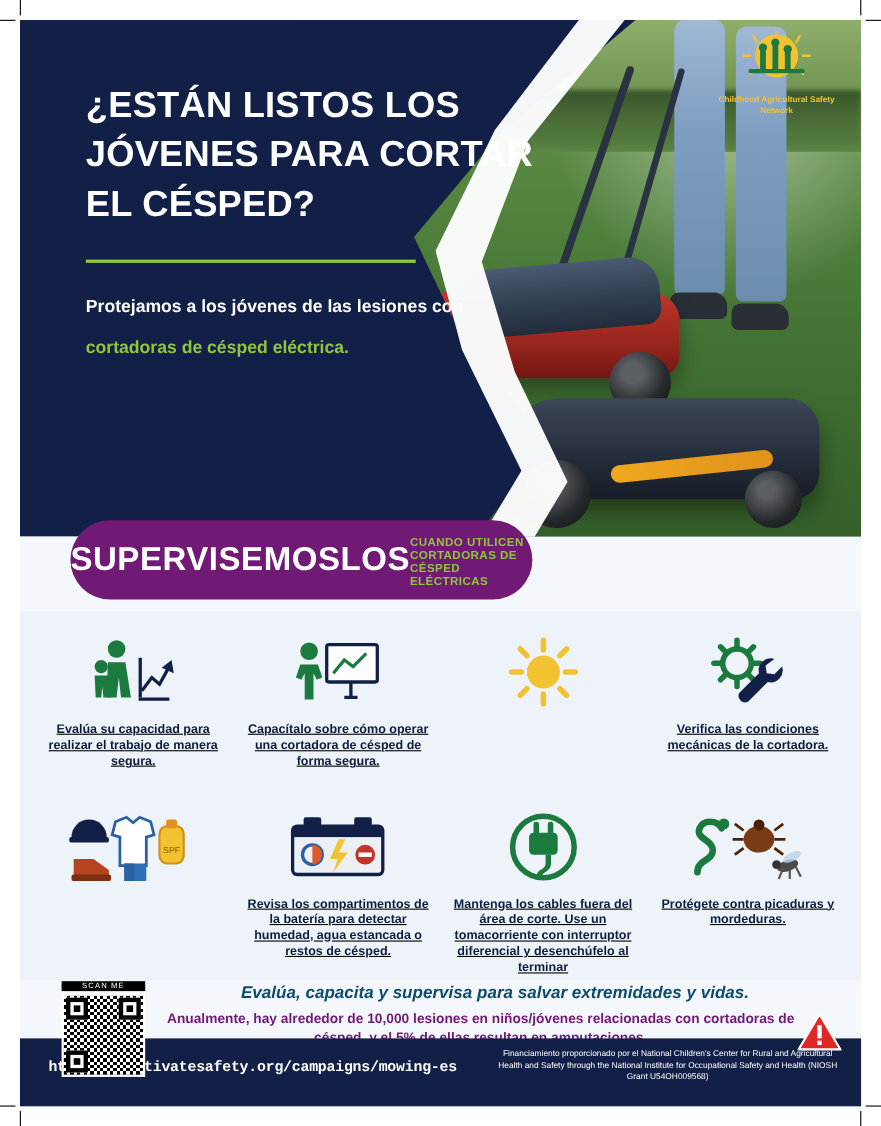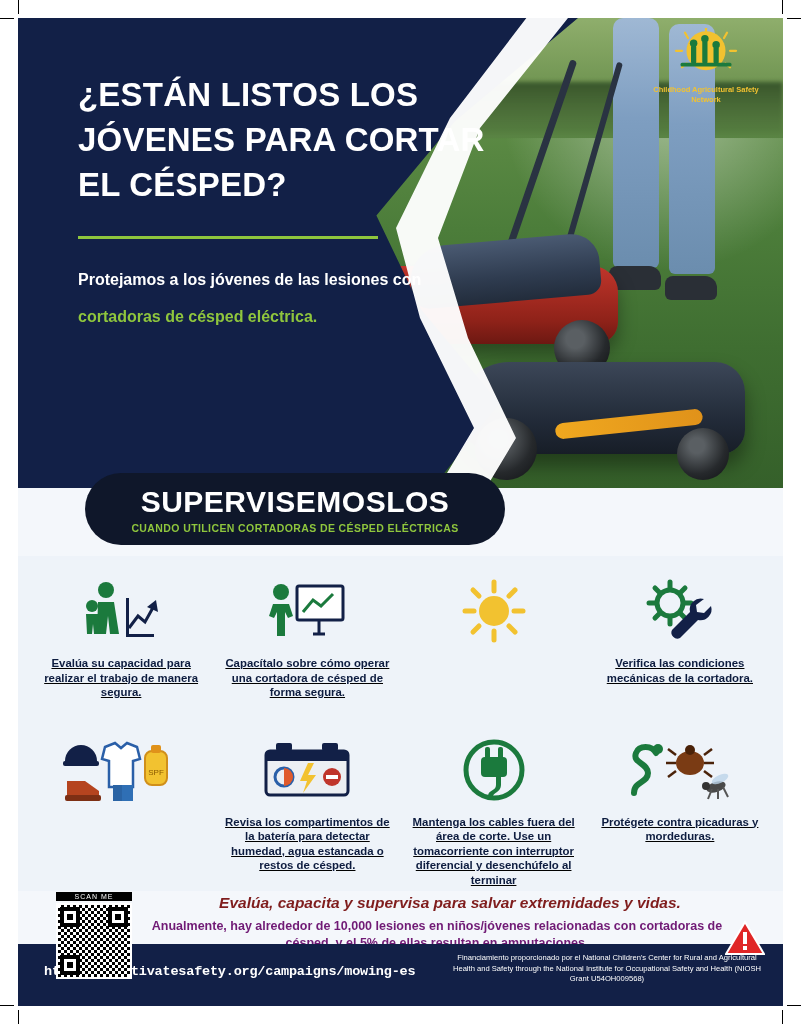--- a/index.html
+++ b/index.html
@@ -155,23 +155,23 @@
   .logo {
     position: absolute; right: 22px; top: 10px; width: 110px; z-index: 9; text-align: center;
   }
   .logo-mark { width: 90px; height: 50px; margin: 0 auto; }
   .logo-cap {
     color: #f2c230; font-size: 7.5px; line-height: 10px; font-weight: bold; margin-top: 3px;
   }
 
   
   .banner {
-    position: absolute; left: 67px; top: 455px; width: 420px; height: 72px;
-    background: #0f172a; border-radius: 36px; z-index: 10;
-    display: flex; flex-direction: column; align-items: center; justify-content: center;
+    position: absolute; left: 46px; top: 455px; width: 420px; height: 72px;
+    background: #701a75; border-radius: 36px; z-index: 10;
+    display: flex; align-items: center; justify-content: center;
   }
   .banner-title { color: #fff; font-size: 30px; font-weight: bold; letter-spacing: .5px; }
   .banner-sub { color: #8fc63d; font-size: 10.5px; font-weight: bold; letter-spacing: .4px; margin-top: 3px; }
 
   
   .tips {
     position: absolute; left: 0; top: 538px; width: 765px; height: 335px;
     background: #eef3f9;
     display: grid; grid-template-columns: repeat(4, 1fr); grid-template-rows: 1fr 1fr;
     padding: 14px 10px 0 10px; gap: 0;
@@ -199,21 +199,21 @@
     border: 2px solid #fff;
     position: relative;
   }
   .qr-eye { position: absolute; width: 20px; height: 20px; border: 4px solid #000; background:#fff; }
   .qr-eye i { position:absolute; inset:3px; background:#000; display:block; }
   .qe1 { left: 2px; top: 2px; } .qe2 { right: 2px; top: 2px; } .qe3 { left: 2px; bottom: 2px; }
 
   .cta {
     position: absolute; left: 132px; top: 876px; width: 600px; text-align: center; z-index: 11;
   }
-  .cta-line1 { color: #7f1d1d; font-size: 15.5px; font-weight: bold; font-style: italic; }
+  .cta-line1 { color: #0c4a6e; font-size: 15.5px; font-weight: bold; font-style: italic; }
   .cta-line2 {
     color: #701a75; font-size: 12.5px; font-weight: bold; line-height: 17px; margin-top: 6px;
     padding: 0 26px 0 0;
   }
   .warn {
     position: absolute; right: 18px; top: 902px; width: 40px; height: 36px; z-index: 12;
   }
 
   .footer {
     position: absolute; left: 0; bottom: 0; width: 765px; height: 62px;

